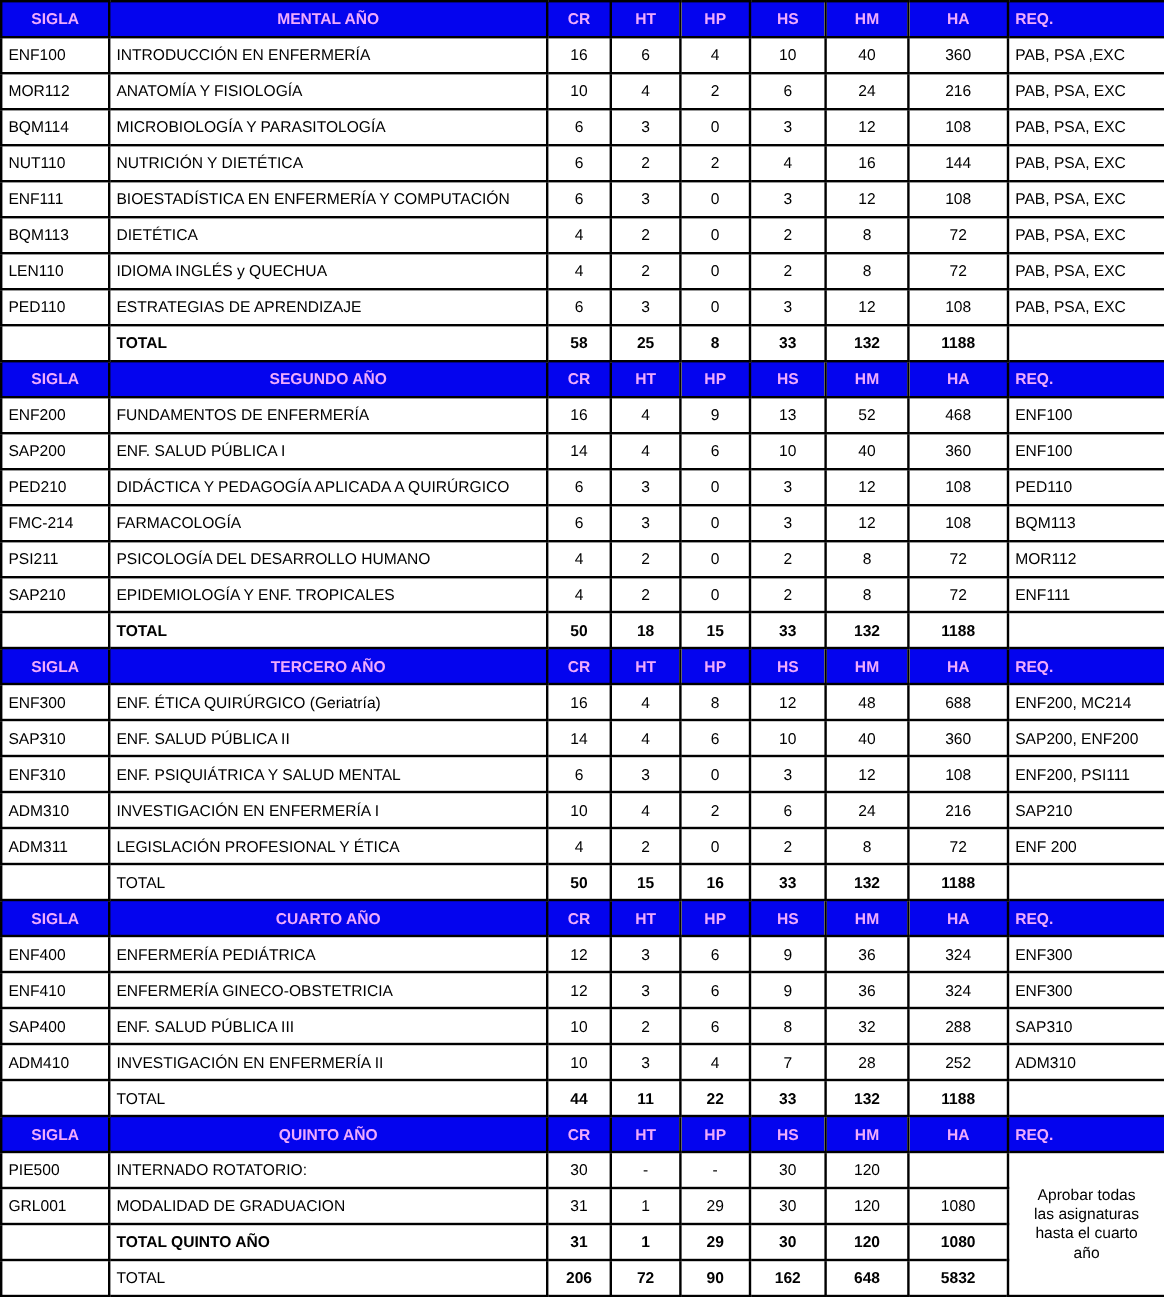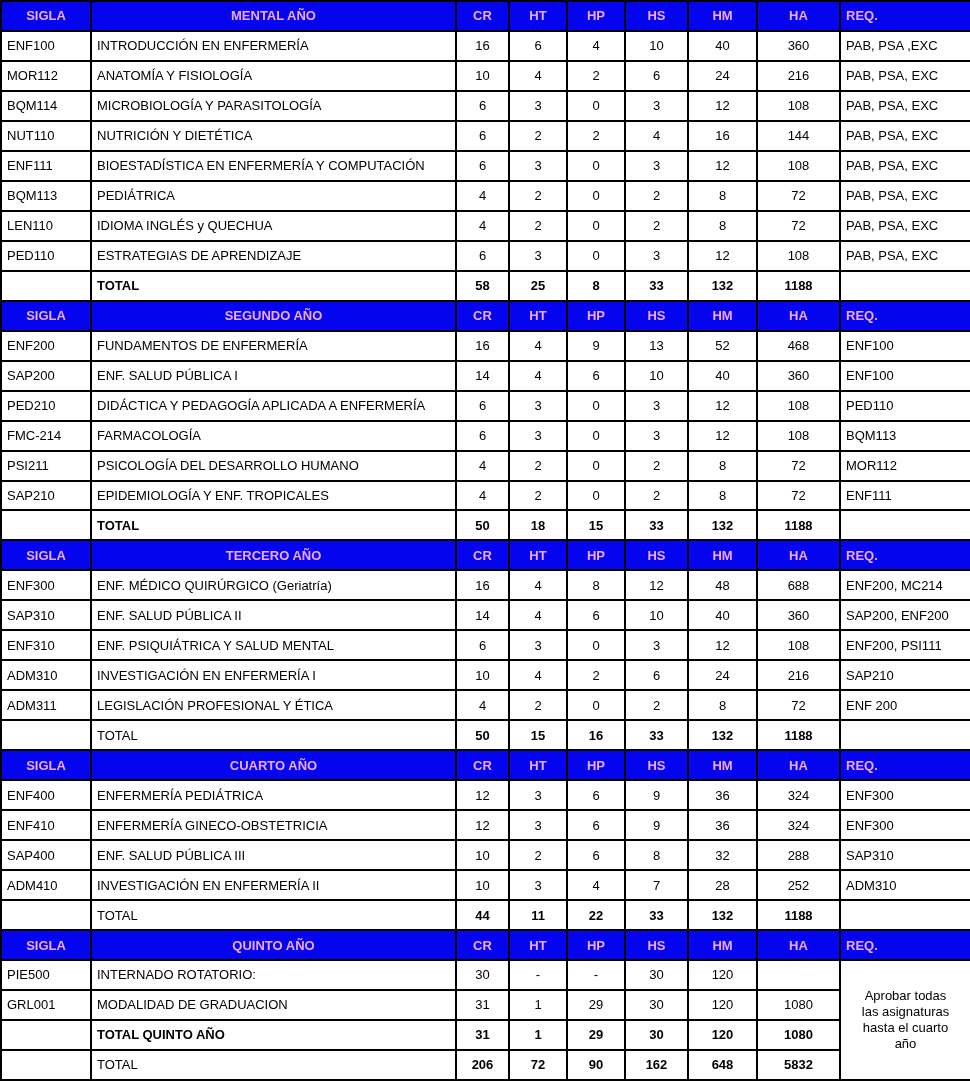--- a/index.html
+++ b/index.html
@@ -116,21 +116,21 @@
         <td class="c">6</td>
         <td class="c">3</td>
         <td class="c">0</td>
         <td class="c">3</td>
         <td class="c">12</td>
         <td class="c">108</td>
         <td class="l">PAB, PSA, EXC</td>
       </tr>
       <tr>
         <td class="l">BQM113</td>
-        <td class="l">PEDIÁTRICA</td>
+        <td class="l">DIETÉTICA</td>
         <td class="c">4</td>
         <td class="c">2</td>
         <td class="c">0</td>
         <td class="c">2</td>
         <td class="c">8</td>
         <td class="c">72</td>
         <td class="l">PAB, PSA, EXC</td>
       </tr>
       <tr>
         <td class="l">LEN110</td>
@@ -193,21 +193,21 @@
         <td class="c">14</td>
         <td class="c">4</td>
         <td class="c">6</td>
         <td class="c">10</td>
         <td class="c">40</td>
         <td class="c">360</td>
         <td class="l">ENF100</td>
       </tr>
       <tr>
         <td class="l">PED210</td>
-        <td class="l">DIDÁCTICA Y PEDAGOGÍA APLICADA A ENFERMERÍA</td>
+        <td class="l">DIDÁCTICA Y PEDAGOGÍA APLICADA A QUIRÚRGICO</td>
         <td class="c">6</td>
         <td class="c">3</td>
         <td class="c">0</td>
         <td class="c">3</td>
         <td class="c">12</td>
         <td class="c">108</td>
         <td class="l">PED110</td>
       </tr>
       <tr>
         <td class="l">FMC-214</td>
@@ -259,21 +259,21 @@
         <td class="c">CR</td>
         <td class="c">HT</td>
         <td class="c">HP</td>
         <td class="c">HS</td>
         <td class="c">HM</td>
         <td class="c">HA</td>
         <td class="l">REQ.</td>
       </tr>
       <tr>
         <td class="l">ENF300</td>
-        <td class="l">ENF. MÉDICO QUIRÚRGICO (Geriatría)</td>
+        <td class="l">ENF. ÉTICA QUIRÚRGICO (Geriatría)</td>
         <td class="c">16</td>
         <td class="c">4</td>
         <td class="c">8</td>
         <td class="c">12</td>
         <td class="c">48</td>
         <td class="c">688</td>
         <td class="l">ENF200, MC214</td>
       </tr>
       <tr>
         <td class="l">SAP310</td>

